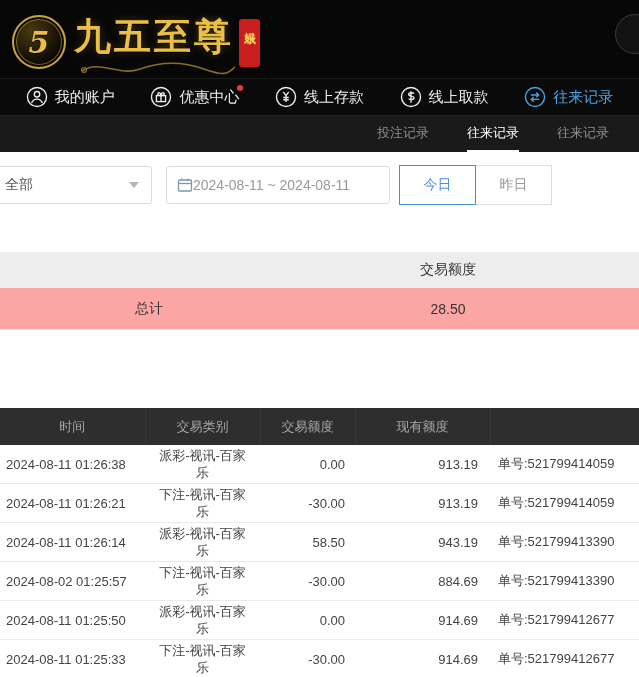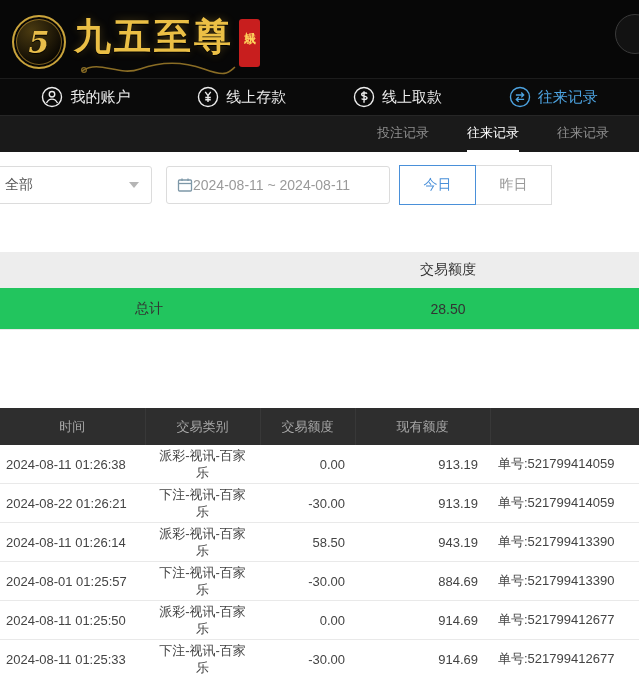--- a/index.html
+++ b/index.html
@@ -64,21 +64,21 @@
           color: #999; font-size: 14px; display: flex; align-items: center;
           justify-content: center; margin-left: -1px; cursor: pointer; }
   .qbtn.active { border-color: #4a90d9; color: #4a90d9; position: relative; z-index: 1; }
 
   .gap-a { height: 34px; background: #fff; }
   .gap-b { height: 78px; background: #fff; }
 
   
   .summary-head { height: 36px; background: #ededed; display: flex; align-items: center;
                   font-size: 14px; color: #333; }
-  .summary-row  { height: 42px; background: #22c55e; display: flex; align-items: center;
+  .summary-row  { height: 42px; background: #fca5a5; display: flex; align-items: center;
                   border-bottom: 1px solid #eaeaea; font-size: 14px; color: #333; }
   .sc1 { width: 298px; text-align: center; }
   .sc2 { width: 300px; text-align: center; }
 
   
   table.records { width: 639px; border-collapse: collapse; table-layout: fixed; }
   table.records col.c-time    { width: 145px; }
   table.records col.c-type    { width: 115px; }
   table.records col.c-amount  { width: 95px;  }
   table.records col.c-balance { width: 135px; }
@@ -119,20 +119,31 @@
     <svg width="22" height="22" viewBox="0 0 24 24" fill="none" stroke="currentColor" stroke-width="1.5">
       <circle cx="12" cy="12" r="10.4"></circle>
         <circle cx="12" cy="9" r="3"></circle>
       <path d="M6 18.5c1.6-3.2 4-4.2 6-4.2s4.4 1 6 4.2"></path>
     </svg>
     <span>我的账户</span>
   </div>
   <div class="nav-item">
     <svg width="22" height="22" viewBox="0 0 24 24" fill="none" stroke="currentColor" stroke-width="1.5">
       <circle cx="12" cy="12" r="10.4"></circle>
+        <rect x="7" y="10.5" width="10" height="6.5"></rect>
+      <line x1="12" y1="10.5" x2="12" y2="17"></line>
+      <path d="M12 10.5c-3 0-4.2-1.6-3.1-2.8 1-1.2 3.1.3 3.1 2.8z"></path>
+      <path d="M12 10.5c3 0 4.2-1.6 3.1-2.8-1-1.2-3.1.3-3.1 2.8z"></path>
+    </svg>
+    <span>优惠中心</span>
+    <span class="promo-dot"></span>
+  </div>
+  <div class="nav-item">
+    <svg width="22" height="22" viewBox="0 0 24 24" fill="none" stroke="currentColor" stroke-width="1.5">
+      <circle cx="12" cy="12" r="10.4"></circle>
       <path d="M9 6.5l3 4 3-4M12 10.5v7M9 12.5h6M9 15h6"></path>
     </svg>
     <span>线上存款</span>
   </div>
   <div class="nav-item">
     <svg width="22" height="22" viewBox="0 0 24 24" fill="none" stroke="currentColor" stroke-width="1.5">
       <circle cx="12" cy="12" r="10.4"></circle>
       <path d="M12 5.8v12.4M15.3 8.3c-.9-1.1-5.8-1.6-5.8.9s5.8 1.3 5.8 3.7-5 2.1-5.9.9"></path>
     </svg>
     <span>线上取款</span>
@@ -212,35 +223,35 @@
   </thead>
   <tbody>
       <tr>
     <td class="col-time">2024-08-11 01:26:38</td>
     <td class="col-type">派彩-视讯-百家乐</td>
     <td class="col-amount">0.00</td>
     <td class="col-balance">913.19</td>
     <td class="col-order">单号:521799414059</td>
   </tr>
       <tr>
-    <td class="col-time">2024-08-22 01:26:21</td>
+    <td class="col-time">2024-08-11 01:26:21</td>
     <td class="col-type">下注-视讯-百家乐</td>
     <td class="col-amount">-30.00</td>
     <td class="col-balance">913.19</td>
     <td class="col-order">单号:521799414059</td>
   </tr>
       <tr>
     <td class="col-time">2024-08-11 01:26:14</td>
     <td class="col-type">派彩-视讯-百家乐</td>
     <td class="col-amount">58.50</td>
     <td class="col-balance">943.19</td>
     <td class="col-order">单号:521799413390</td>
   </tr>
       <tr>
-    <td class="col-time">2024-08-01 01:25:57</td>
+    <td class="col-time">2024-08-02 01:25:57</td>
     <td class="col-type">下注-视讯-百家乐</td>
     <td class="col-amount">-30.00</td>
     <td class="col-balance">884.69</td>
     <td class="col-order">单号:521799413390</td>
   </tr>
       <tr>
     <td class="col-time">2024-08-11 01:25:50</td>
     <td class="col-type">派彩-视讯-百家乐</td>
     <td class="col-amount">0.00</td>
     <td class="col-balance">914.69</td>

